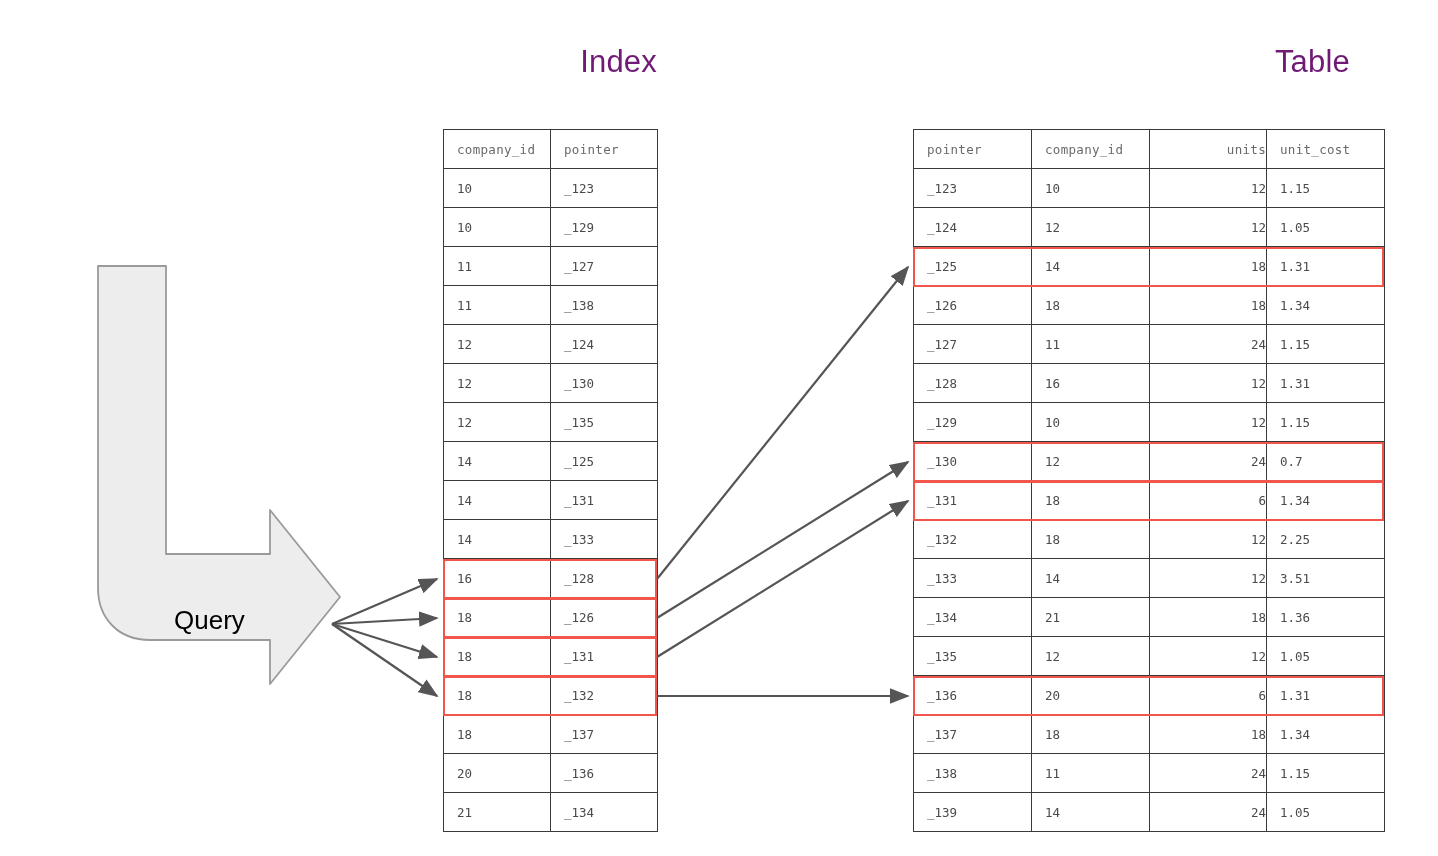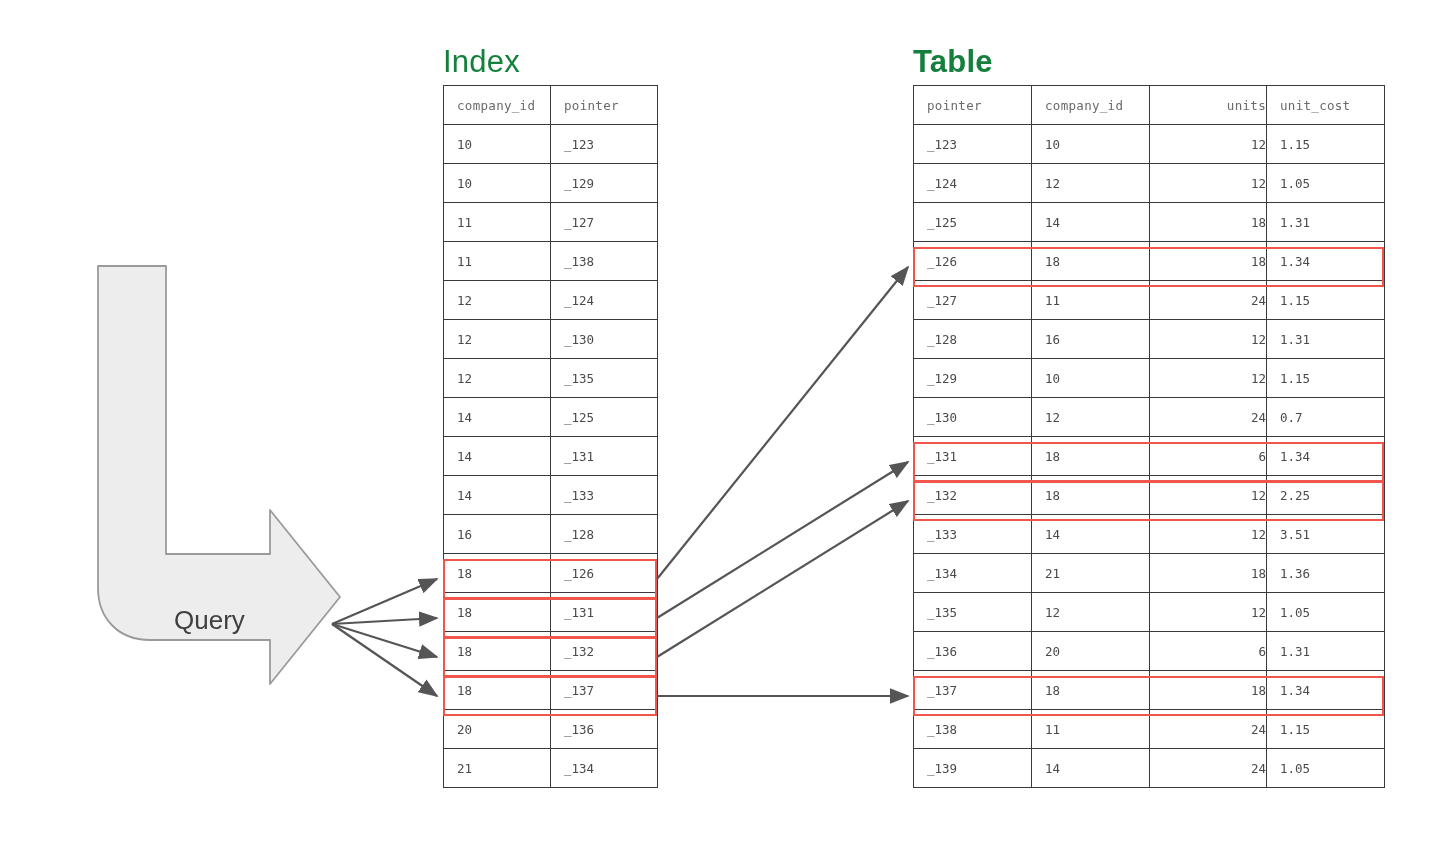--- a/index.html
+++ b/index.html
@@ -13,35 +13,36 @@
     height: 856px;
     background: #ffffff;
     font-family: "Liberation Sans", sans-serif;
     overflow: hidden;
   }
 
   
   .tbl-title {
     position: absolute;
     font-size: 31px;
-    color: #15803d;
+    color: #701a75;
     font-family: "Liberation Sans", sans-serif;
     letter-spacing: 0.2px;
-    text-align: left;
+    text-align: right;
     white-space: nowrap;
   }
   #index-title { left: 443px; top: 44px; width: 214px; }
-  #table-title { left: 913px; top: 44px; width: 471px; font-weight: bold; }
+  #table-title { left: 879px; top: 44px; width: 471px; }
 
   
   .grid {
     position: absolute;
     border-collapse: collapse;
     table-layout: fixed;
     background: #fff;
+    margin-top: 44px;
   }
   .grid td {
     border: 1.6px solid #3a3a3a;
     height: 39px;
     padding: 0 0 0 13px;
     font-family: "DejaVu Sans Mono", monospace;
     font-size: 12.5px;
     color: #4a4a4a;
     vertical-align: middle;
     white-space: nowrap;
@@ -79,21 +80,21 @@
     font-size: 13px; font-weight: bold; color: #3a3a3a;
     letter-spacing: 1px;
     font-family: "Liberation Sans", sans-serif;
   }
 
   
   #query-arrow { position: absolute; left: 88px; top: 262px; width: 260px; height: 430px; }
   #query-label {
     position: absolute;
     left: 174px; top: 605px;
-    font-size: 26px; color: #404040;
+    font-size: 26px; color: #000000;
     font-family: "Liberation Sans", sans-serif;
   }
 
   
   #connectors { position: absolute; left: 0; top: 0; width: 1438px; height: 856px; }
 </style>
 </head>
 <body>
 
 <div id="canvas">

